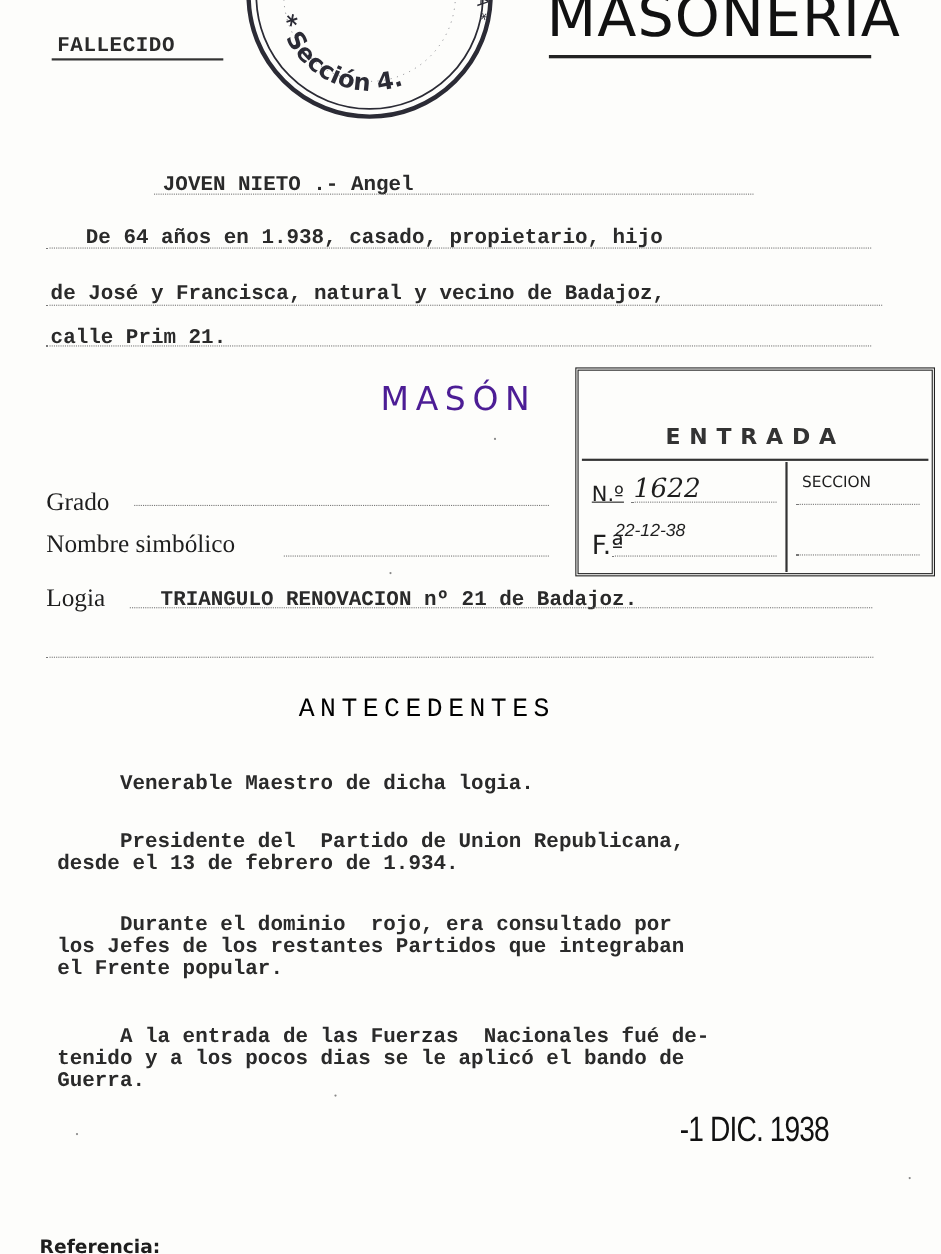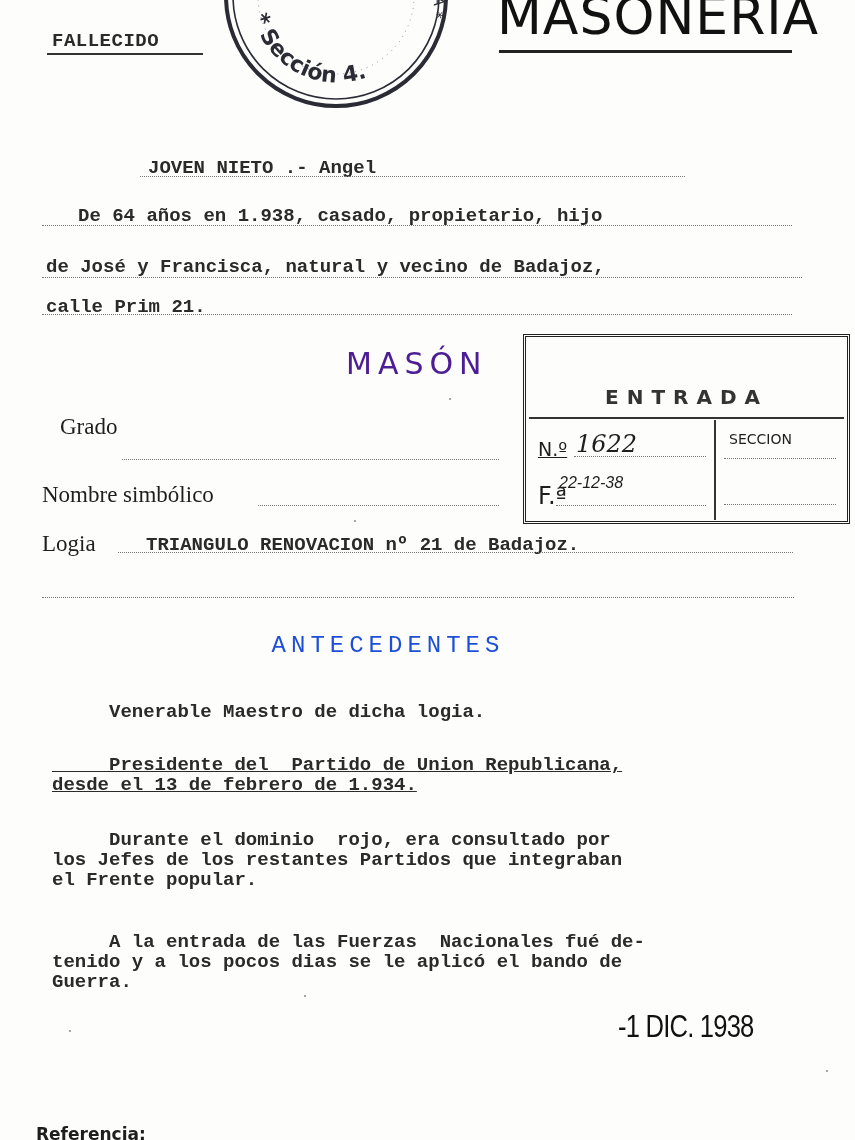--- a/index.html
+++ b/index.html
@@ -55,35 +55,35 @@
     #entrada-no-rule { left: 48px; top: 119px; width: 132px; }
     #entrada-f-label { left: 12px; top: 145px; font-size: 24px; }
     #entrada-f-value { left: 33px; top: 137px; font-size: 16px; font-style: italic; font-family: Liberation Sans, sans-serif; }
     #entrada-f-rule { left: 30px; top: 168px; width: 150px; }
     #seccion-label { left: 203px; top: 94px; font-size: 14px; }
     #seccion-rule-1 { left: 198px; top: 121px; width: 112px; }
     #seccion-rule-2 { left: 198px; top: 167px; width: 112px; }
 
     
     .formlabel { font-size: 23px; }
-    #grado-label { left: 42px; top: 414px; margin-left: 18px; }
+    #grado-label { left: 42px; top: 444px; }
     #grado-rule { left: 122px; top: 459px; width: 377px; }
     #nombre-label { left: 42px; top: 482px; }
     #nombre-rule { left: 258px; top: 505px; width: 241px; }
     #logia-label { left: 42px; top: 531px; }
     #logia-value { left: 146px; top: 534px; font-size: 19px; }
     #logia-rule { left: 118px; top: 552px; width: 675px; }
     #blank-rule { left: 42px; top: 597px; width: 752px; }
 
     
-    #antecedentes-title { left: 0; top: 632px; width: 764px; text-align: center; padding-left: 12px; box-sizing: border-box; font-size: 24px; letter-spacing: 5px; font-weight: normal; color: #1d4ed8; }
+    #antecedentes-title { left: 0; top: 632px; width: 764px; text-align: center; padding-left: 12px; box-sizing: border-box; font-size: 24px; letter-spacing: 5px; font-weight: normal; color: #000000; }
 
     .para { font-size: 19px; line-height: 20px; white-space: pre; }
     #para-1 { left: 52px; top: 702px; }
-    #para-2 { left: 52px; top: 755px; text-decoration: underline; }
+    #para-2 { left: 52px; top: 755px; }
     #para-3 { left: 52px; top: 830px; }
     #para-4 { left: 52px; top: 932px; }
 
     
     #date-stamp { left: 618px; top: 1008px; font-size: 32px; letter-spacing: -1px; transform: scaleX(0.8); transform-origin: left top; color: #111; font-family: "Liberation Sans", sans-serif; }
 
     
     #referencia { left: 36px; top: 1124px; font-size: 17px; font-weight: bold; }
 
     .speck { position: absolute; width: 2px; height: 2px; background: #888; border-radius: 50%; }

